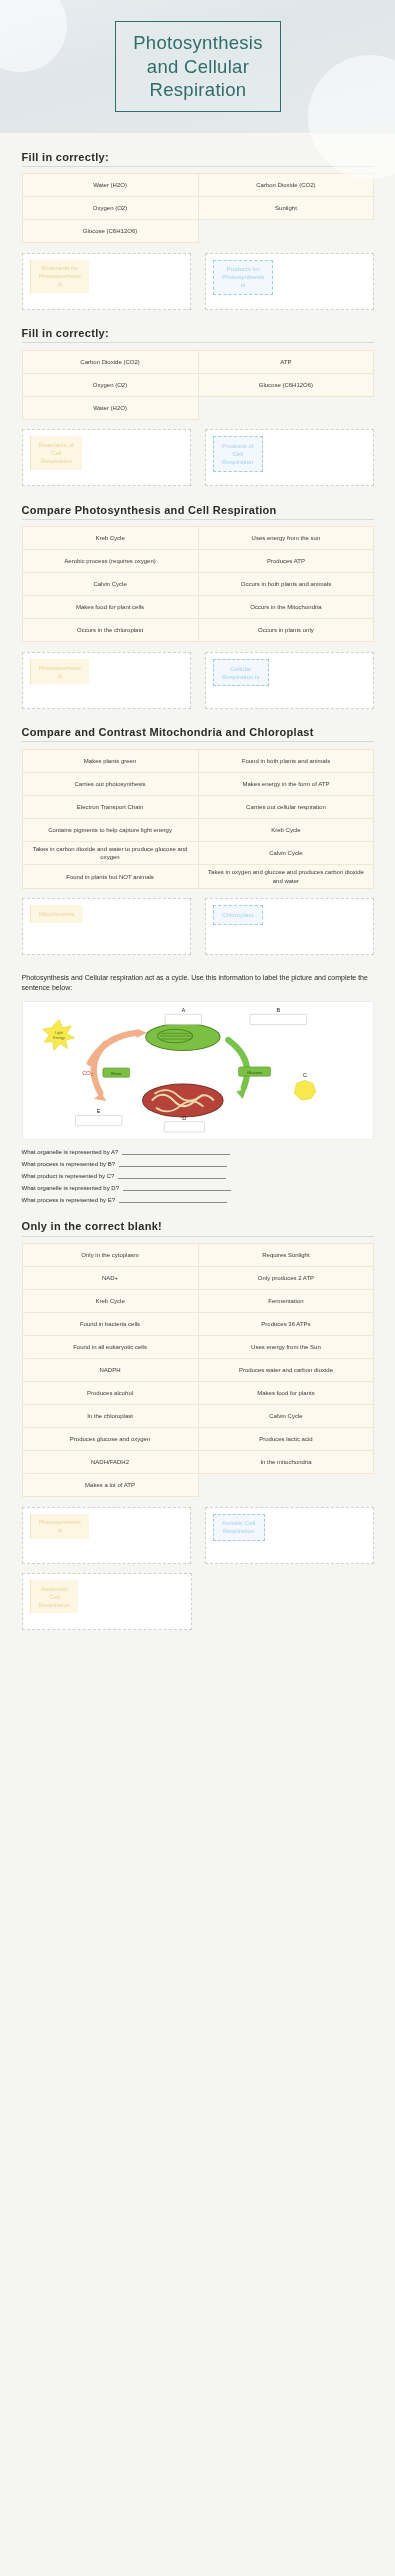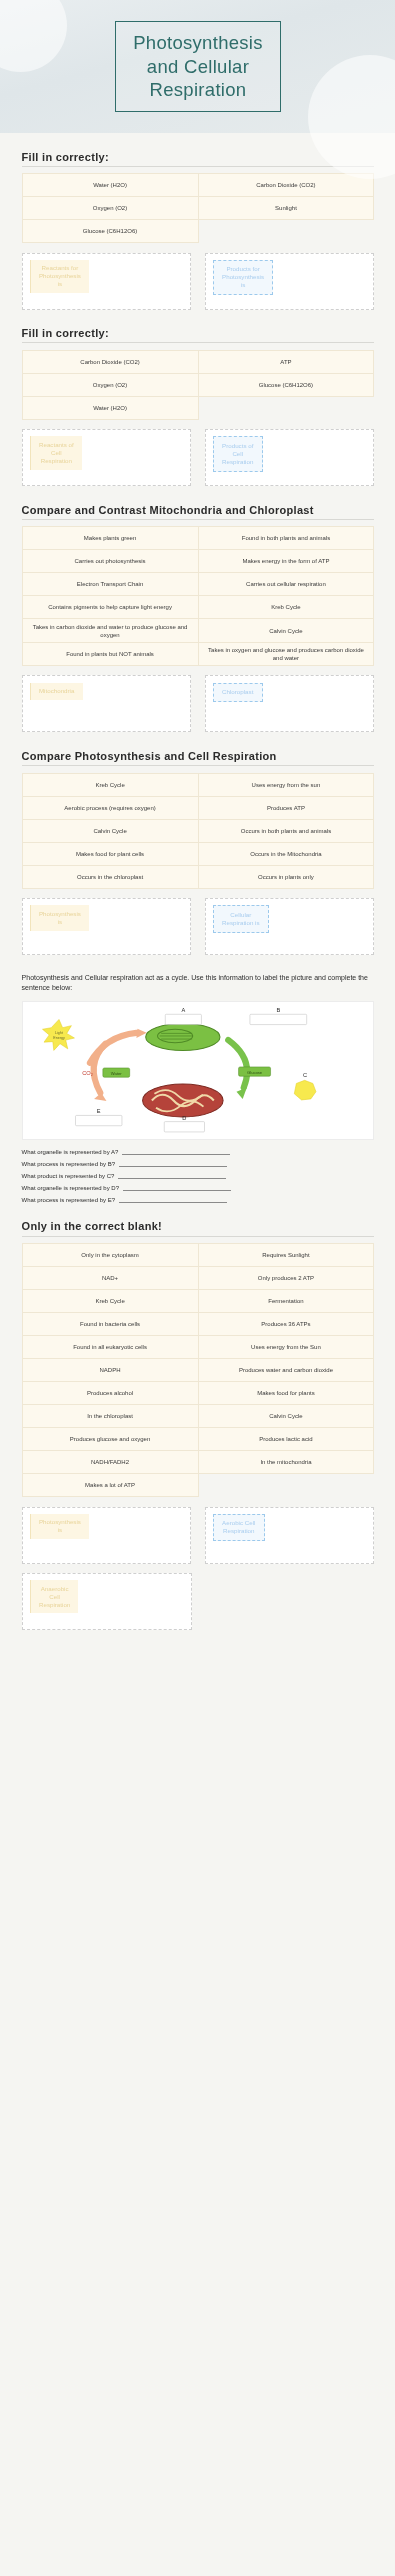--- a/index.html
+++ b/index.html
@@ -224,20 +224,59 @@
         </div>
         <div class="dropzone">
           <div class="dz-tag dz-blue dashed">Products of
 Cell
 Respiration</div>
         </div>
       </div>
     </div>
 
     <div>
+      <div class="sec-title">Compare Photosynthesis and Cell Respiration</div>
+      <div class="sec-rule"></div>
+      <table class="term-table">
+        <tbody>
+            <tr>
+          <td>Kreb Cycle</td>
+          <td>Uses energy from the sun</td>
+        </tr>
+        <tr>
+          <td>Aerobic process (requires oxygen)</td>
+          <td>Produces ATP</td>
+        </tr>
+        <tr>
+          <td>Calvin Cycle</td>
+          <td>Occurs in both plants and animals</td>
+        </tr>
+        <tr>
+          <td>Makes food for plant cells</td>
+          <td>Occurs in the Mitochondria</td>
+        </tr>
+        <tr>
+          <td>Occurs in the chloroplast</td>
+          <td>Occurs in plants only</td>
+        </tr>
+      </tbody>
+        </table>
+      <div class="dropzones">
+        <div class="dropzone">
+          <div class="dz-tag dz-yellow">Photosynthesis
+is</div>
+        </div>
+        <div class="dropzone">
+          <div class="dz-tag dz-blue dashed">Cellular
+Respiration is</div>
+        </div>
+      </div>
+    </div>
+
+    <div>
       <div class="sec-title">Compare and Contrast Mitochondria and Chloroplast</div>
       <div class="sec-rule"></div>
       <table class="term-table">
         <tbody>
             <tr>
           <td>Makes plants green</td>
           <td>Found in both plants and animals</td>
         </tr>
         <tr>
           <td>Carries out photosynthesis</td>
@@ -265,59 +304,20 @@
         <div class="dropzone">
           <div class="dz-tag dz-yellow">Mitochondria</div>
         </div>
         <div class="dropzone">
           <div class="dz-tag dz-blue dashed">Chloroplast</div>
         </div>
       </div>
     </div>
 
     <div>
-      <div class="sec-title">Compare Photosynthesis and Cell Respiration</div>
-      <div class="sec-rule"></div>
-      <table class="term-table">
-        <tbody>
-            <tr>
-          <td>Kreb Cycle</td>
-          <td>Uses energy from the sun</td>
-        </tr>
-        <tr>
-          <td>Aerobic process (requires oxygen)</td>
-          <td>Produces ATP</td>
-        </tr>
-        <tr>
-          <td>Calvin Cycle</td>
-          <td>Occurs in both plants and animals</td>
-        </tr>
-        <tr>
-          <td>Makes food for plant cells</td>
-          <td>Occurs in the Mitochondria</td>
-        </tr>
-        <tr>
-          <td>Occurs in the chloroplast</td>
-          <td>Occurs in plants only</td>
-        </tr>
-      </tbody>
-        </table>
-      <div class="dropzones">
-        <div class="dropzone">
-          <div class="dz-tag dz-yellow">Photosynthesis
-is</div>
-        </div>
-        <div class="dropzone">
-          <div class="dz-tag dz-blue dashed">Cellular
-Respiration is</div>
-        </div>
-      </div>
-    </div>
-
-    <div>
       <div class="instr">Photosynthesis and Cellular respiration act as a cycle.  Use this information to label the picture and complete the sentence below:</div>
 
       <div class="diagram">
         <svg viewBox="0 0 660 250" width="100%" height="129">
 
           <polygon points="60,28 67,44 84,40 75,55 90,64 73,68 77,85 62,75 50,88 48,71 31,72 41,58 28,47 45,44" fill="#f7e94e" stroke="#e2cf23" stroke-width="1"></polygon>
           <text x="60" y="56" font-size="7" text-anchor="middle" fill="#6b6b2d" font-family="Liberation Sans, sans-serif">Light</text>
           <text x="60" y="65" font-size="7" text-anchor="middle" fill="#6b6b2d" font-family="Liberation Sans, sans-serif">Energy</text>
 
           <ellipse cx="300" cy="62" rx="72" ry="26" fill="#7bc043" stroke="#4f8a26" stroke-width="2"></ellipse>

